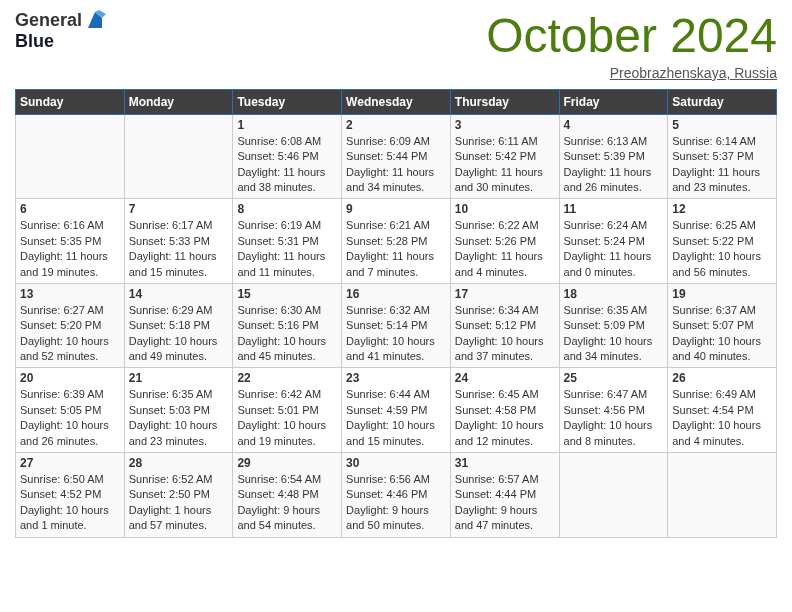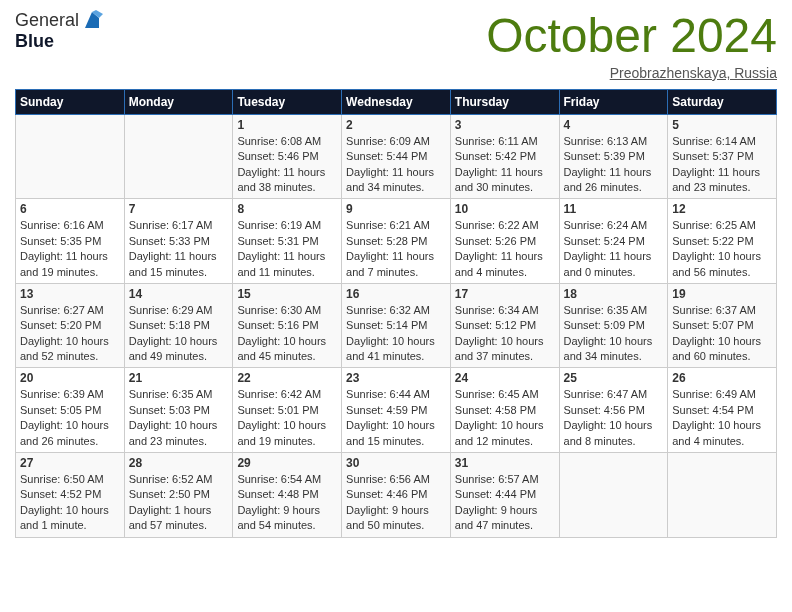--- a/index.html
+++ b/index.html
@@ -15,21 +15,21 @@
       justify-content: space-between;
       align-items: flex-start;
       margin-bottom: 8px;
     }
     .logo {
       display: flex;
       align-items: center;
     }
     .logo-text-general {
       font-size: 18px;
-      font-weight: normal;
+      font-weight: bold;
       color: #333;
       line-height: 1.1;
     }
     .logo-text-blue {
       font-size: 18px;
       font-weight: bold;
       color: #0f172a;
       line-height: 1.1;
     }
     .logo-icon {
@@ -51,21 +51,21 @@
       color: #555;
       margin-top: 2px;
       text-decoration: underline;
     }
     table {
       width: 100%;
       border-collapse: collapse;
       table-layout: fixed;
     }
     thead tr th {
-      background-color: #0f172a;
+      background-color: #404040;
       color: #fff;
       font-size: 12px;
       font-weight: bold;
       padding: 5px 4px;
       text-align: left;
       border: 1px solid #2b6db5;
     }
     tbody tr td {
       border: 1px solid #ccc;
       vertical-align: top;
@@ -202,21 +202,21 @@
         <td>
           <span class="day-num">17</span>
           <div class="cell-content"><span>Sunrise: 6:34 AM</span><br><span>Sunset: 5:12 PM</span><br><span>Daylight: 10 hours and 37 minutes.</span><br></div>
         </td>
         <td>
           <span class="day-num">18</span>
           <div class="cell-content"><span>Sunrise: 6:35 AM</span><br><span>Sunset: 5:09 PM</span><br><span>Daylight: 10 hours and 34 minutes.</span><br></div>
         </td>
         <td>
           <span class="day-num">19</span>
-          <div class="cell-content"><span>Sunrise: 6:37 AM</span><br><span>Sunset: 5:07 PM</span><br><span>Daylight: 10 hours and 60 minutes.</span><br></div>
+          <div class="cell-content"><span>Sunrise: 6:37 AM</span><br><span>Sunset: 5:07 PM</span><br><span>Daylight: 10 hours and 40 minutes.</span><br></div>
         </td>
       </tr>
       <tr>
         <td>
           <span class="day-num">20</span>
           <div class="cell-content"><span>Sunrise: 6:39 AM</span><br><span>Sunset: 5:05 PM</span><br><span>Daylight: 10 hours and 26 minutes.</span><br></div>
         </td>
         <td>
           <span class="day-num">21</span>
           <div class="cell-content"><span>Sunrise: 6:35 AM</span><br><span>Sunset: 5:03 PM</span><br><span>Daylight: 10 hours and 23 minutes.</span><br></div>

